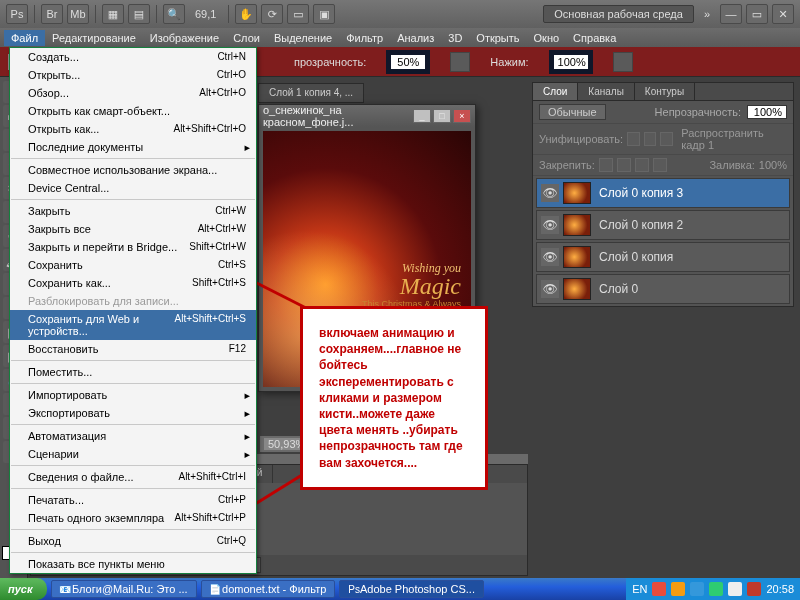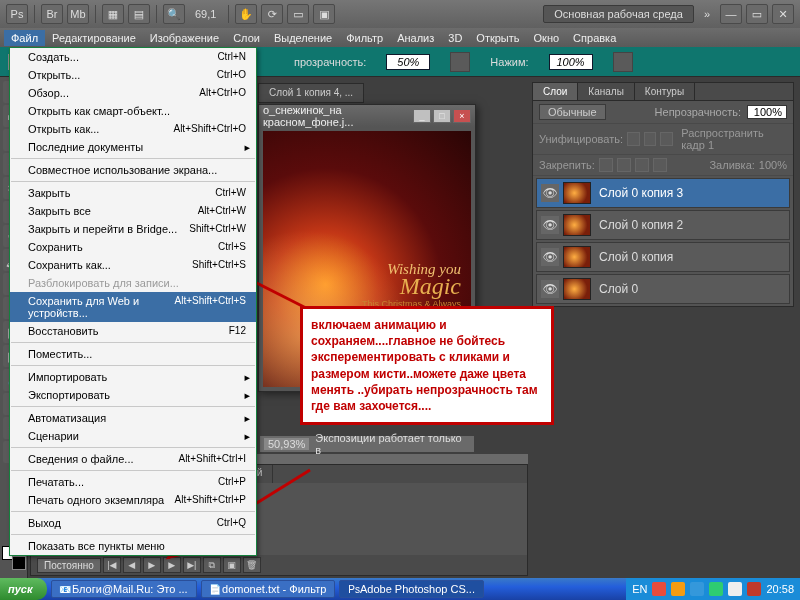--- a/index.html
+++ b/index.html
@@ -12,22 +12,22 @@
 .zoom-val { color: #ddd; padding: 0 6px; }
 .workspace-btn { margin-left: auto; background: #555; border: 1px solid #3a3a3a; padding: 2px 10px; color: #ddd; border-radius: 2px; }
 .chevrons { color: #ddd; padding: 0 6px; }
 
 
 .menu-bar { height: 19px; background: linear-gradient(#6c6c6c, #5a5a5a); display: flex; align-items: center; padding: 0 4px; color: #eee; }
 .menu-bar span { padding: 2px 7px; cursor: default; }
 .menu-bar span:first-child { background: #3b6ea5; color: #fff; }
 
 
-.options-bar { height: 30px; background: #0f766e; border-bottom: 1px solid #2a2a2a; display: flex; align-items: center; padding: 0 8px; gap: 20px; color: #ddd; }
-.options-bar .field { background: #fff; color: #000; padding: 1px 4px; border: 1px solid #0f172a; width: 44px; text-align: center; font-style: italic; }
+.options-bar { height: 30px; background: #7f1d1d; border-bottom: 1px solid #2a2a2a; display: flex; align-items: center; padding: 0 8px; gap: 20px; color: #ddd; }
+.options-bar .field { background: #fff; color: #000; padding: 1px 4px; border: 5px solid #0f172a; width: 44px; text-align: center; }
 .options-bar .swatch { width: 16px; height: 16px; background: #000; border: 1px solid #888; }
 .options-bar .mini-btn { width: 20px; height: 20px; border: 1px solid #444; background: #5a5a5a; }
 
 
 .file-menu { position: absolute; left: 9px; top: 47px; width: 248px; background: #f4f4f4; border: 1px solid #15803d; box-shadow: 2px 2px 4px rgba(0,0,0,.4); z-index: 100; }
 .file-menu .item { display: flex; padding: 3px 10px 3px 18px; color: #000; position: relative; }
 .file-menu .item.disabled { color: #9a9a9a; }
 .file-menu .item.highlight { background: #3b6ea5; color: #fff; }
 .file-menu .item .label { flex: 1; }
 .file-menu .item .shortcut { color: inherit; font-size: 10px; }
@@ -44,26 +44,26 @@
 .doc-tabs .tab { background: #4a4a4a; color: #ccc; padding: 3px 10px; border: 1px solid #2a2a2a; font-size: 10px; }
 
 
 .doc-win { position: absolute; left: 258px; top: 104px; width: 218px; height: 288px; background: #555; border: 1px solid #2a2a2a; box-shadow: 2px 2px 8px rgba(0,0,0,.5); }
 .doc-win .titlebar { height: 22px; background: linear-gradient(#6a6a6a,#555); display: flex; align-items: center; padding: 0 4px; color: #eee; font-size: 10px; gap: 18px; }
 .doc-win .titlebar .winbtns { margin-left: auto; display: flex; gap: 2px; }
 .doc-win .titlebar .winbtns span { width: 18px; height: 14px; background: #c0c0c0; border: 1px solid #666; display:flex; align-items:center; justify-content:center; font-size:9px; }
 .doc-win .titlebar .winbtns .close { background: #c75050; color: #fff; }
 .doc-win .canvas { position: relative; margin: 4px; height: 256px; background: radial-gradient(circle at 30% 60%, #ff8c1a 0%, #c23616 25%, #5a0b0b 55%, #2a0505 100%); overflow: hidden; }
 .doc-win .canvas::before { content:""; position:absolute; inset:0; background: radial-gradient(circle at 20% 80%, rgba(255,220,120,.5), transparent 40%); }
-.doc-win .canvas .txt1 { position:absolute; right:10px; top:130px; color:#f0c070; font-style:italic; font-family: cursive; font-size:15px; }
+.doc-win .canvas .txt1 { position:absolute; right:10px; top:130px; color:#f0c070; font-style:italic; font-family: cursive; font-size:12px; }
 .doc-win .canvas .txt2 { position:absolute; right:10px; top:142px; color:#e8b050; font-style:italic; font-family: cursive; font-size:24px; }
 .doc-win .canvas .txt3 { position:absolute; right:10px; top:168px; color:#c88030; font-size:9px; }
 
 
-.annot { position: absolute; left: 300px; top: 306px; width: 254px; background: #fff; border: 3px solid #c00000; padding: 8px; z-index: 60; color: #c00000; font-weight: bold; font-size: 12px; line-height: 1.35; }
+.annot { position: absolute; left: 300px; top: 306px; width: 188px; background: #fff; border: 3px solid #c00000; padding: 16px; z-index: 60; color: #c00000; font-weight: bold; font-size: 12px; line-height: 1.35; }
 .arrow-line { position: absolute; z-index: 55; pointer-events: none; }
 
 
 .layers-panel { position: absolute; right: 6px; top: 82px; width: 262px; background: #535353; border: 1px solid #2a2a2a; }
 .layers-panel .tabs { display: flex; background: #4a4a4a; border-bottom: 1px solid #2a2a2a; }
 .layers-panel .tabs span { padding: 3px 10px; color: #ccc; border-right: 1px solid #2a2a2a; font-size: 10px; }
 .layers-panel .tabs span.active { background: #5e5e5e; color: #fff; }
 .layers-panel .row { display: flex; align-items: center; padding: 3px 6px; gap: 6px; color: #aaa; font-size: 10px; border-bottom: 1px solid #494949; }
 .layers-panel .row .dd { background: #666; border: 1px solid #3a3a3a; padding: 1px 8px; color: #ccc; }
 .layers-panel .row .num { background: #fff; color: #000; padding: 0 4px; border: 1px solid #333; width: 40px; text-align: right; }
@@ -333,20 +333,23 @@
       <span class="shortcut">Alt+Shift+Ctrl+O</span>
     </div>
     <div class="item">
       <span class="label">Последние документы</span>
       <span class="arrow">▸</span>
     </div>
     <div class="sep"></div>
     <div class="item">
       <span class="label">Совместное использование экрана...</span>
     </div>
+    <div class="item">
+      <span class="label">Device Central...</span>
+    </div>
     <div class="sep"></div>
     <div class="item">
       <span class="label">Закрыть</span>
       <span class="shortcut">Ctrl+W</span>
     </div>
     <div class="item">
       <span class="label">Закрыть все</span>
       <span class="shortcut">Alt+Ctrl+W</span>
     </div>
     <div class="item">

